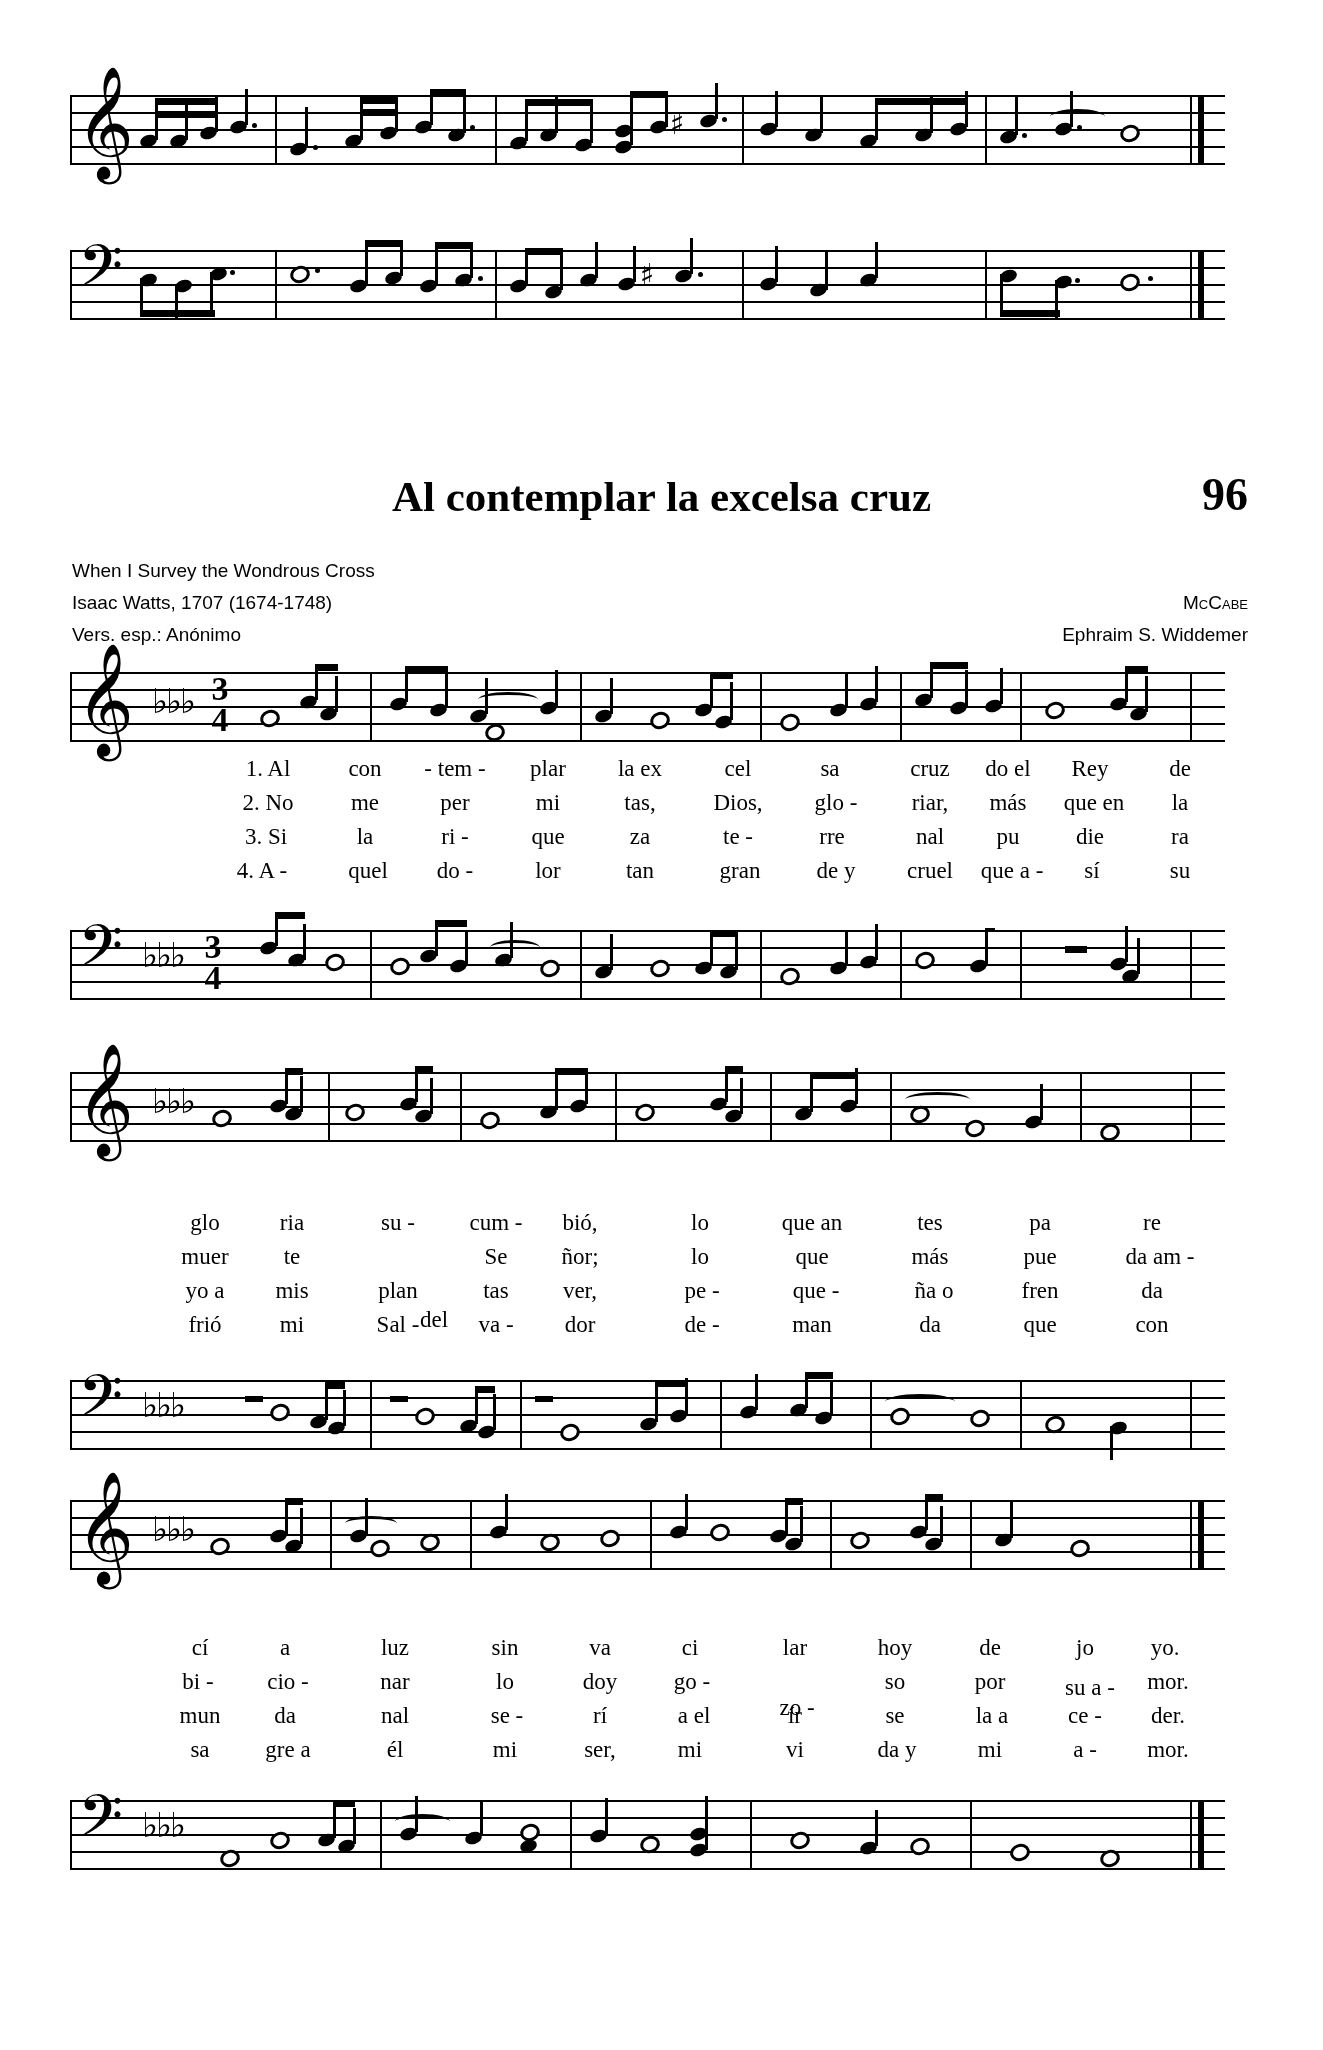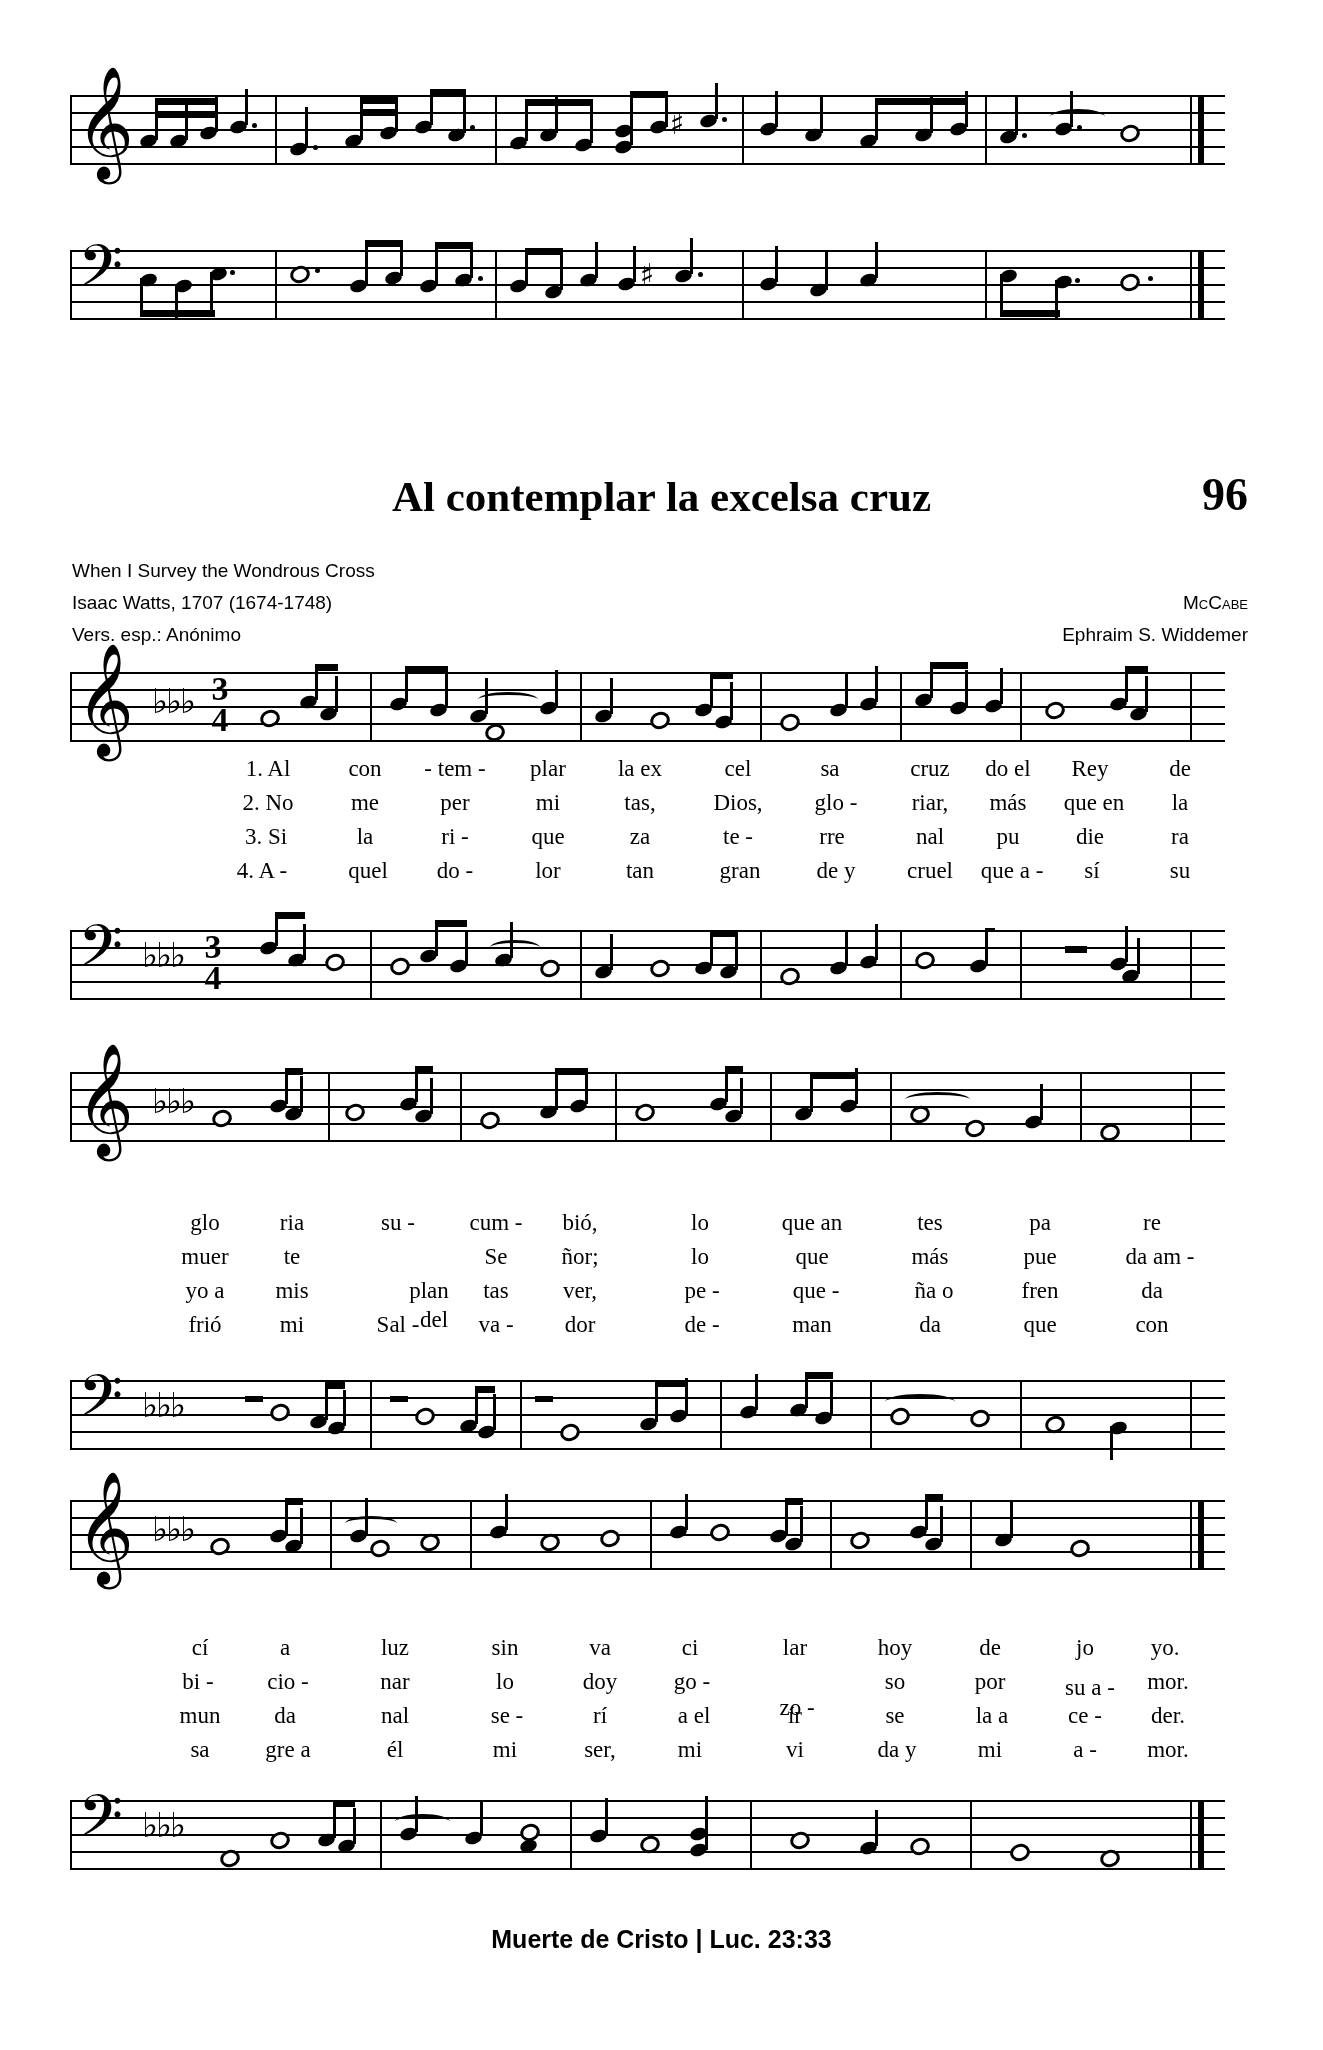--- a/index.html
+++ b/index.html
@@ -610,21 +610,21 @@
     <div class="lyric-syl" style="left:496px; top:1244px;">Se</div>
     <div class="lyric-syl" style="left:580px; top:1244px;">ñor;</div>
     <div class="lyric-syl" style="left:700px; top:1244px;">lo</div>
     <div class="lyric-syl" style="left:812px; top:1244px;">que</div>
     <div class="lyric-syl" style="left:930px; top:1244px;">más</div>
     <div class="lyric-syl" style="left:1040px; top:1244px;">pue</div>
     <div class="lyric-syl" style="left:1160px; top:1244px;">da am  -</div>
 
     <div class="lyric-syl" style="left:205px; top:1278px;">yo a</div>
     <div class="lyric-syl" style="left:292px; top:1278px;">mis</div>
-    <div class="lyric-syl" style="left:398px; top:1278px;margin-left:31px;">plan</div>
+    <div class="lyric-syl" style="left:398px; top:1278px;">plan</div>
     <div class="lyric-syl" style="left:496px; top:1278px;">tas</div>
     <div class="lyric-syl" style="left:580px; top:1278px;">ver,</div>
     <div class="lyric-syl" style="left:702px; top:1278px;">pe  -</div>
     <div class="lyric-syl" style="left:816px; top:1278px;">que  -</div>
     <div class="lyric-syl" style="left:934px; top:1278px;text-align:center;">ña o</div>
     <div class="lyric-syl" style="left:1040px; top:1278px;">fren</div>
     <div class="lyric-syl" style="left:1152px; top:1278px;">da</div>
 
     <div class="lyric-syl" style="left:205px; top:1312px;">frió</div>
     <div class="lyric-syl" style="left:292px; top:1312px;">mi</div>
@@ -848,15 +848,14 @@
       <div class="nh open" style="left:840px; top:38px;"></div>
       <div class="barline" style="left:900px; top:0; height:70px;"></div>
 
       <div class="nh open" style="left:940px; top:44px;"></div>
       <div class="nh open" style="left:1030px; top:50px;"></div>
       <div class="barline" style="left:1120px; top:0; height:70px;"></div>
       <div class="barline thick" style="left:1128px; top:0; height:70px;"></div>
     </div>
   </div>
 
-  <div class="footer" style="top:1925px;">Muerte de Cristo | Luc. 23:33</div>
 
 </div>
 
 </body></html>

